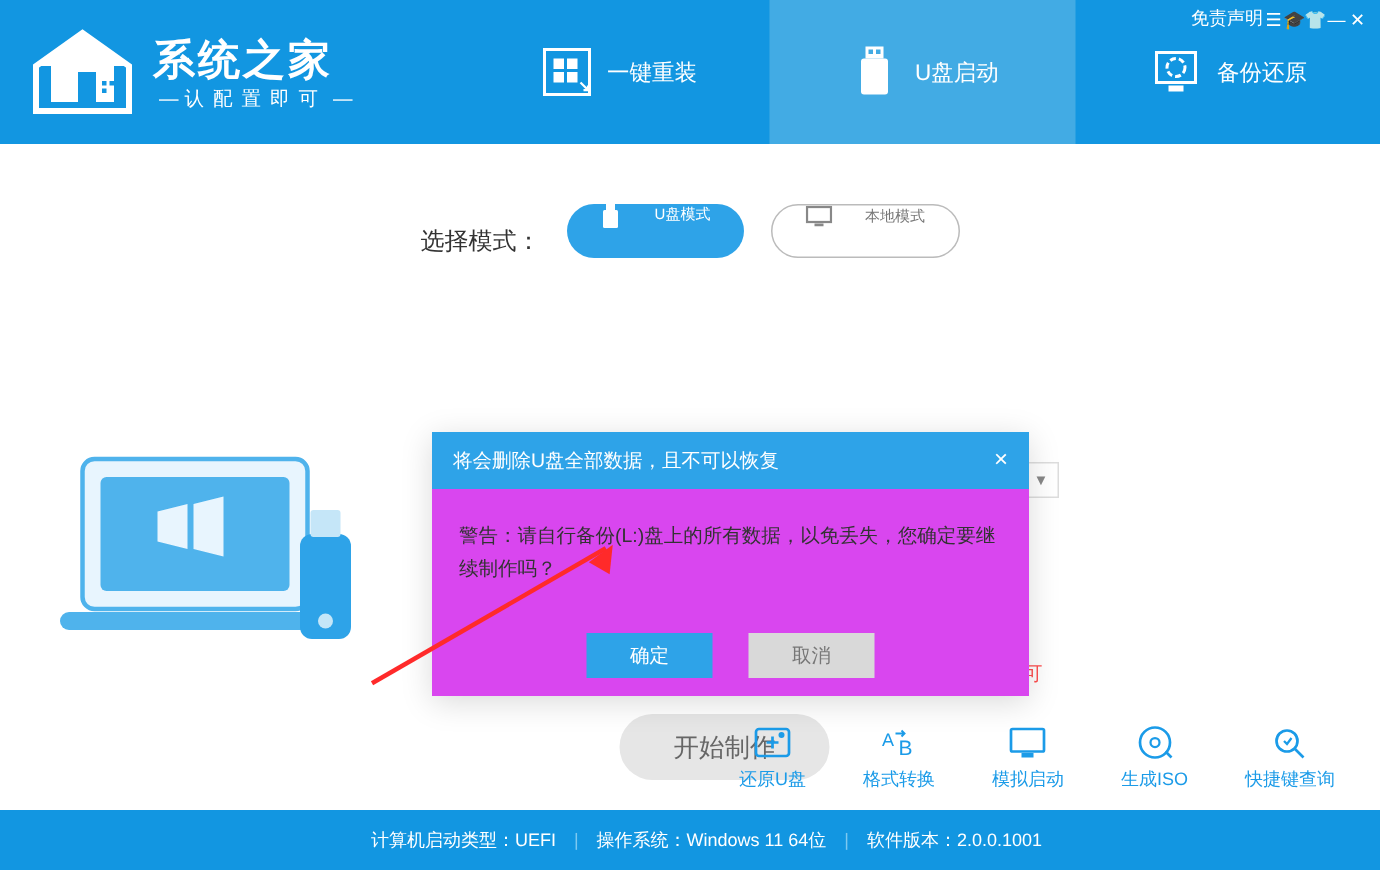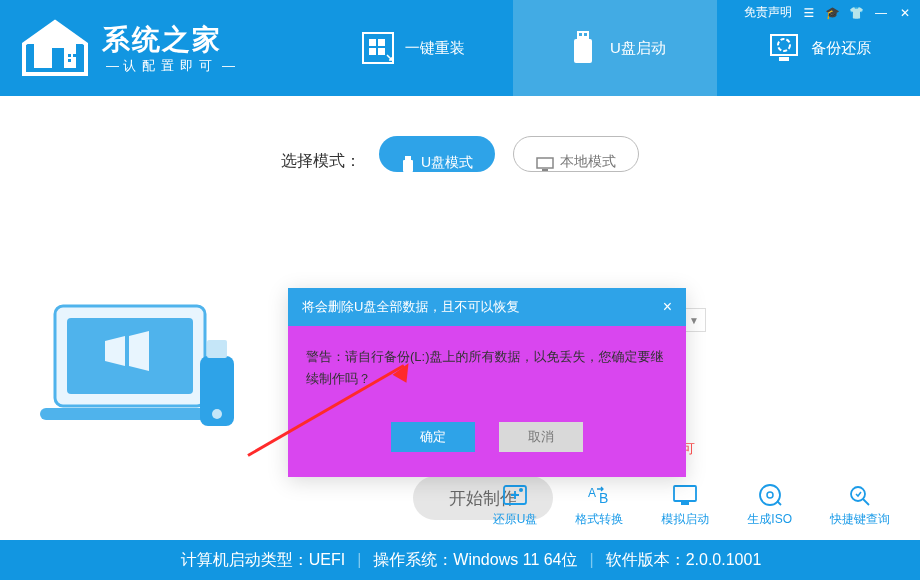--- a/index.html
+++ b/index.html
@@ -12,29 +12,29 @@
 .logo-title { font-size: 28px; font-weight: bold; letter-spacing: 2px; }
 .logo-sub { font-size: 13px; letter-spacing: 6px; text-align: center; margin-top: -2px; }
 .logo-sub::before, .logo-sub::after { content: "—"; margin: 0 4px; letter-spacing: 0; }
 
 .nav { flex: 1; display: flex; }
 .nav-item { flex: 1; display: flex; flex-direction: row; align-items: center; justify-content: center; color: #fff; cursor: pointer; gap: 8px; }
 .nav-item.active { background: #42abe4; }
 .nav-icon { width: 38px; height: 38px; }
 .nav-label { font-size: 15px; }
 
-.win-ctrl { position: absolute; top: 4px; right: 8px; display: flex; align-items: center; gap: 10px; color: #fff; font-size: 12px; }
+.win-ctrl { position: absolute; top: 4px; right: 8px; display: flex; align-items: center; gap: 0; color: #fff; font-size: 12px; }
 .win-ctrl > * { cursor: pointer; }
 .wc-icon { width: 14px; height: 14px; display: inline-flex; align-items: center; justify-content: center; }
 
 .content { position: relative; height: 444px; padding-top: 40px; }
 
 .mode-row { display: flex; align-items: center; justify-content: center; gap: 18px; }
 .mode-label { font-size: 16px; color: #333; margin-top: 15px; }
-.mode-btn { height: 36px; padding: 0 22px; border-radius: 18px; display: flex; align-items: flex-end; gap: 6px; font-size: 14px; cursor: pointer; }
+.mode-btn { height: 36px; padding: 0 22px; border-radius: 18px; display: flex; align-items: flex-start; gap: 22px; font-size: 10px; cursor: pointer; }
 .mode-btn.primary { background: #2ea3e8; color: #fff; }
 .mode-btn.outline { border: 1px solid #bbb; color: #777; background: #fff; }
 
 .illus { position: absolute; left: 35px; top: 200px; width: 220px; height: 170px; }
 
 .size-text { position: absolute; left: 580px; top: 218px; font-size: 13px; color: #555; }
 .dd-arrow { position: absolute; left: 682px; top: 212px; width: 24px; height: 24px; border: 1px solid #ddd; display: flex; align-items: center; justify-content: center; color: #888; font-size: 10px; background: #fff; }
 
 .exfat { position: absolute; left: 584px; top: 296px; width: 90px; height: 36px; border: 1px solid #ccc; display: flex; align-items: center; justify-content: center; font-size: 13px; color: #555; cursor: pointer; background: #fff; }
 .cfg-text { position: absolute; left: 630px; top: 344px; font-size: 13px; color: #ff4e4e; }
@@ -42,29 +42,29 @@
 .start-btn { position: absolute; left: 413px; top: 380px; width: 140px; height: 44px; border-radius: 22px; background: #e6e6e6; color: #666; font-size: 17px; display: flex; align-items: center; justify-content: center; cursor: pointer; }
 
 .tools { position: absolute; bottom: 12px; right: 30px; display: flex; gap: 38px; }
 .tool { display: flex; flex-direction: column; align-items: center; gap: 4px; color: #1b9be8; font-size: 12px; cursor: pointer; }
 .tool-icon { width: 28px; height: 24px; }
 
 .dialog { position: absolute; left: 288px; top: 192px; width: 398px; background: #d946ef; box-shadow: 0 4px 20px rgba(0,0,0,0.15); }
 .dlg-title { height: 38px; background: #2ea3e8; color: #fff; display: flex; align-items: center; padding: 0 14px; font-size: 13px; justify-content: space-between; }
 .dlg-close { cursor: pointer; font-size: 16px; }
 .dlg-body { padding: 20px 18px 12px; font-size: 13px; color: #333; line-height: 1.7; min-height: 90px; }
-.dlg-btns { display: flex; justify-content: center; gap: 24px; padding: 6px 0 25px; }
+.dlg-btns { display: flex; justify-content: center; gap: 24px; padding: 6px 0 12px; }
 .dlg-btn { width: 84px; height: 30px; display: flex; align-items: center; justify-content: center; font-size: 13px; cursor: pointer; }
 .dlg-btn.ok { background: #2ea3e8; color: #fff; }
 .dlg-btn.cancel { background: #d9d9d9; color: #777; }
 
 .arrow-anno { position: absolute; left: 248px; top: 358px; width: 180px; height: 3px; background: #ff2a2a; transform: rotate(-30deg); transform-origin: left center; pointer-events: none; }
 .arrow-head { position: absolute; left: 396px; top: 266px; width: 0; height: 0; border-left: 8px solid transparent; border-right: 8px solid transparent; border-bottom: 18px solid #ff2a2a; transform: rotate(30deg); pointer-events: none; }
 
-.statusbar { height: 40px; background: #1296e1; color: #fff; font-size: 16px; display: flex; align-items: center; justify-content: center; gap: 12px; padding-left: 22px; }
+.statusbar { height: 40px; background: #1296e1; color: #fff; font-size: 12px; display: flex; align-items: center; justify-content: center; gap: 12px; padding-left: 22px; }
 .sep { color: #7dc9f0; }
 </style>
 </head>
 <body>
 
 <div class="header">
   <div class="logo-area">
     <svg class="logo-icon" viewBox="0 0 70 60">
       <path d="M35 4 L66 26 L66 56 L4 56 L4 26 Z" fill="none" stroke="#fff" stroke-width="4"></path>
       <path d="M35 4 L4 26 L14 26 L14 50 L32 50 L32 30 L44 30 L44 50 L56 50 L56 26 L66 26 Z" fill="#fff"></path>

